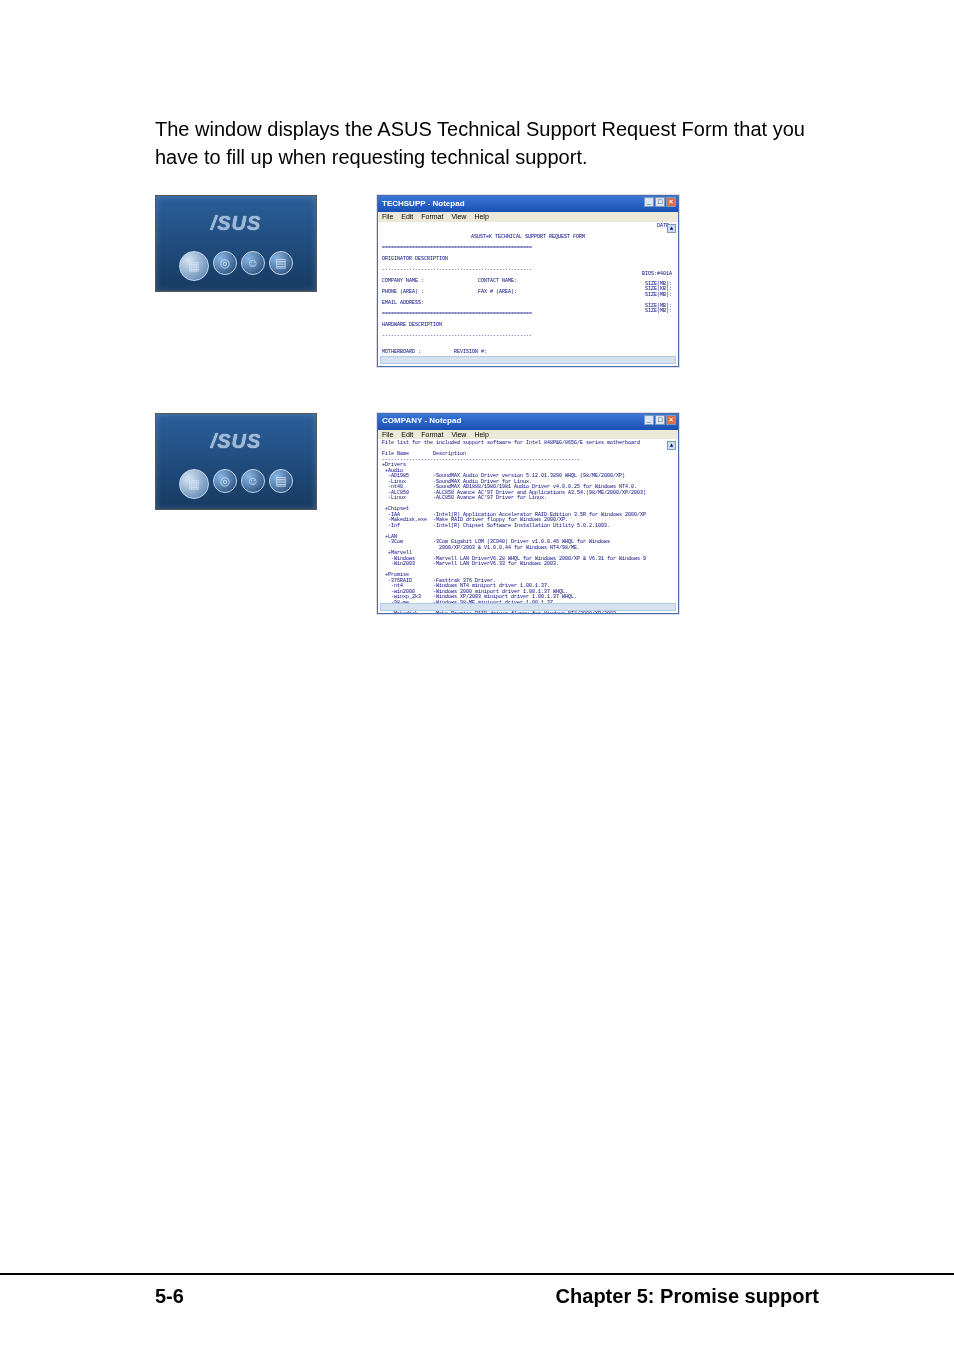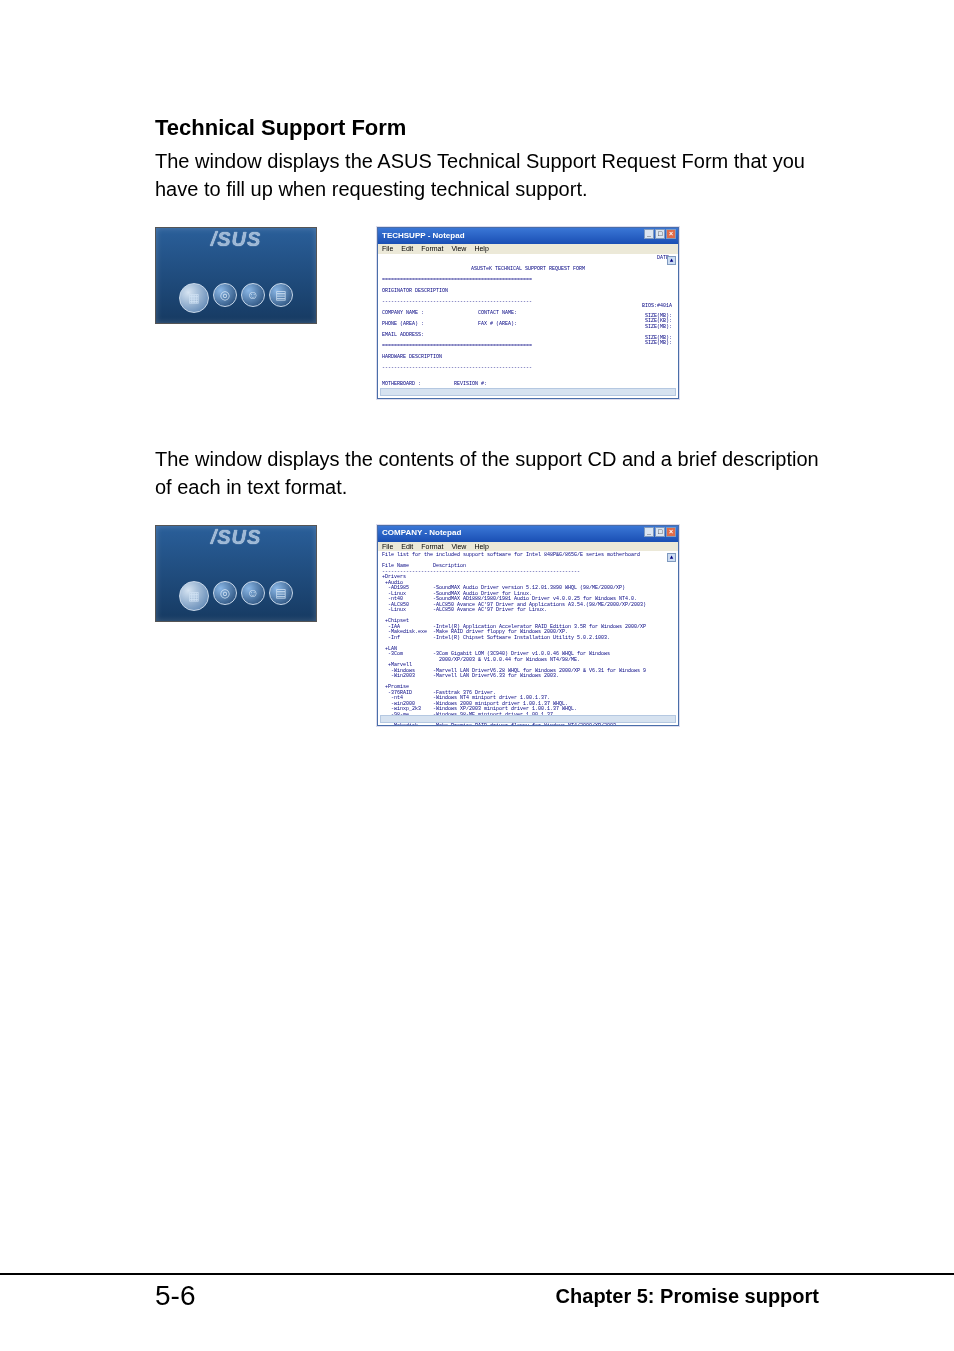--- a/index.html
+++ b/index.html
@@ -37,21 +37,21 @@
   .asus-launcher {
     width: 160px;
     height: 95px;
     background: linear-gradient(#2a5f9a,#163a62);
     border: 1px solid #555;
     position: relative;
     box-shadow: inset 0 0 6px rgba(255,255,255,0.2);
   }
   .asus-logo {
     position:absolute;
-    top:0;
+    top:16px;
     left:50%;
     transform:translateX(-50%);
     font-family: Arial, sans-serif;
     font-style: italic;
     font-weight: bold;
     color:#9db8d6;
     font-size:20px;
     letter-spacing:1px;
     text-shadow:0 0 1px #fff;
   }
@@ -175,38 +175,37 @@
     position:absolute;
     left:0; right:0; bottom: 40px;
     height: 36px;
     display:flex;
     align-items:center;
     border-top: 2px solid #000;
     padding: 0 135px 0 155px;
     margin-top: 8px;
   }
   .footer-left {
-    font-weight: normal;
-    font-size: 28px;
+    font-weight: bold;
+    font-size: 20px;
     flex: 0 0 auto;
     padding-top:6px;
   }
   .footer-right {
     font-weight: bold;
     font-size: 20px;
     margin-left: auto;
     padding-top:6px;
   }
 </style>
 </head>
 <body>
 
 <div class="page">
 
-  <h3 class="section-heading">Technical Support Form</h3>
   <p class="body-text">The window displays the ASUS Technical Support Request Form that you have to fill up when requesting technical support.</p>
 
   <div class="figure-row">
 
     <div class="asus-launcher">
       <div class="asus-logo">/SUS</div>
       <div class="asus-icons">
         <div class="asus-icon large">▦</div>
         <div class="asus-icon">◎</div>
         <div class="asus-icon">☺</div>
@@ -264,21 +263,20 @@
 
 
 
         <div class="scroll-arrow up">▲</div>
         <div class="scroll-bar"></div>
       </div>
     </div>
   </div>
 
   <div class="section2">
-    <p class="body-text">The window displays the contents of the support CD and a brief description of each in text format.</p>
 
     <div class="figure-row">
       <div class="asus-launcher">
         <div class="asus-logo">/SUS</div>
         <div class="asus-icons">
           <div class="asus-icon large">▦</div>
           <div class="asus-icon">◎</div>
           <div class="asus-icon">☺</div>
           <div class="asus-icon">▤</div>
         </div>

